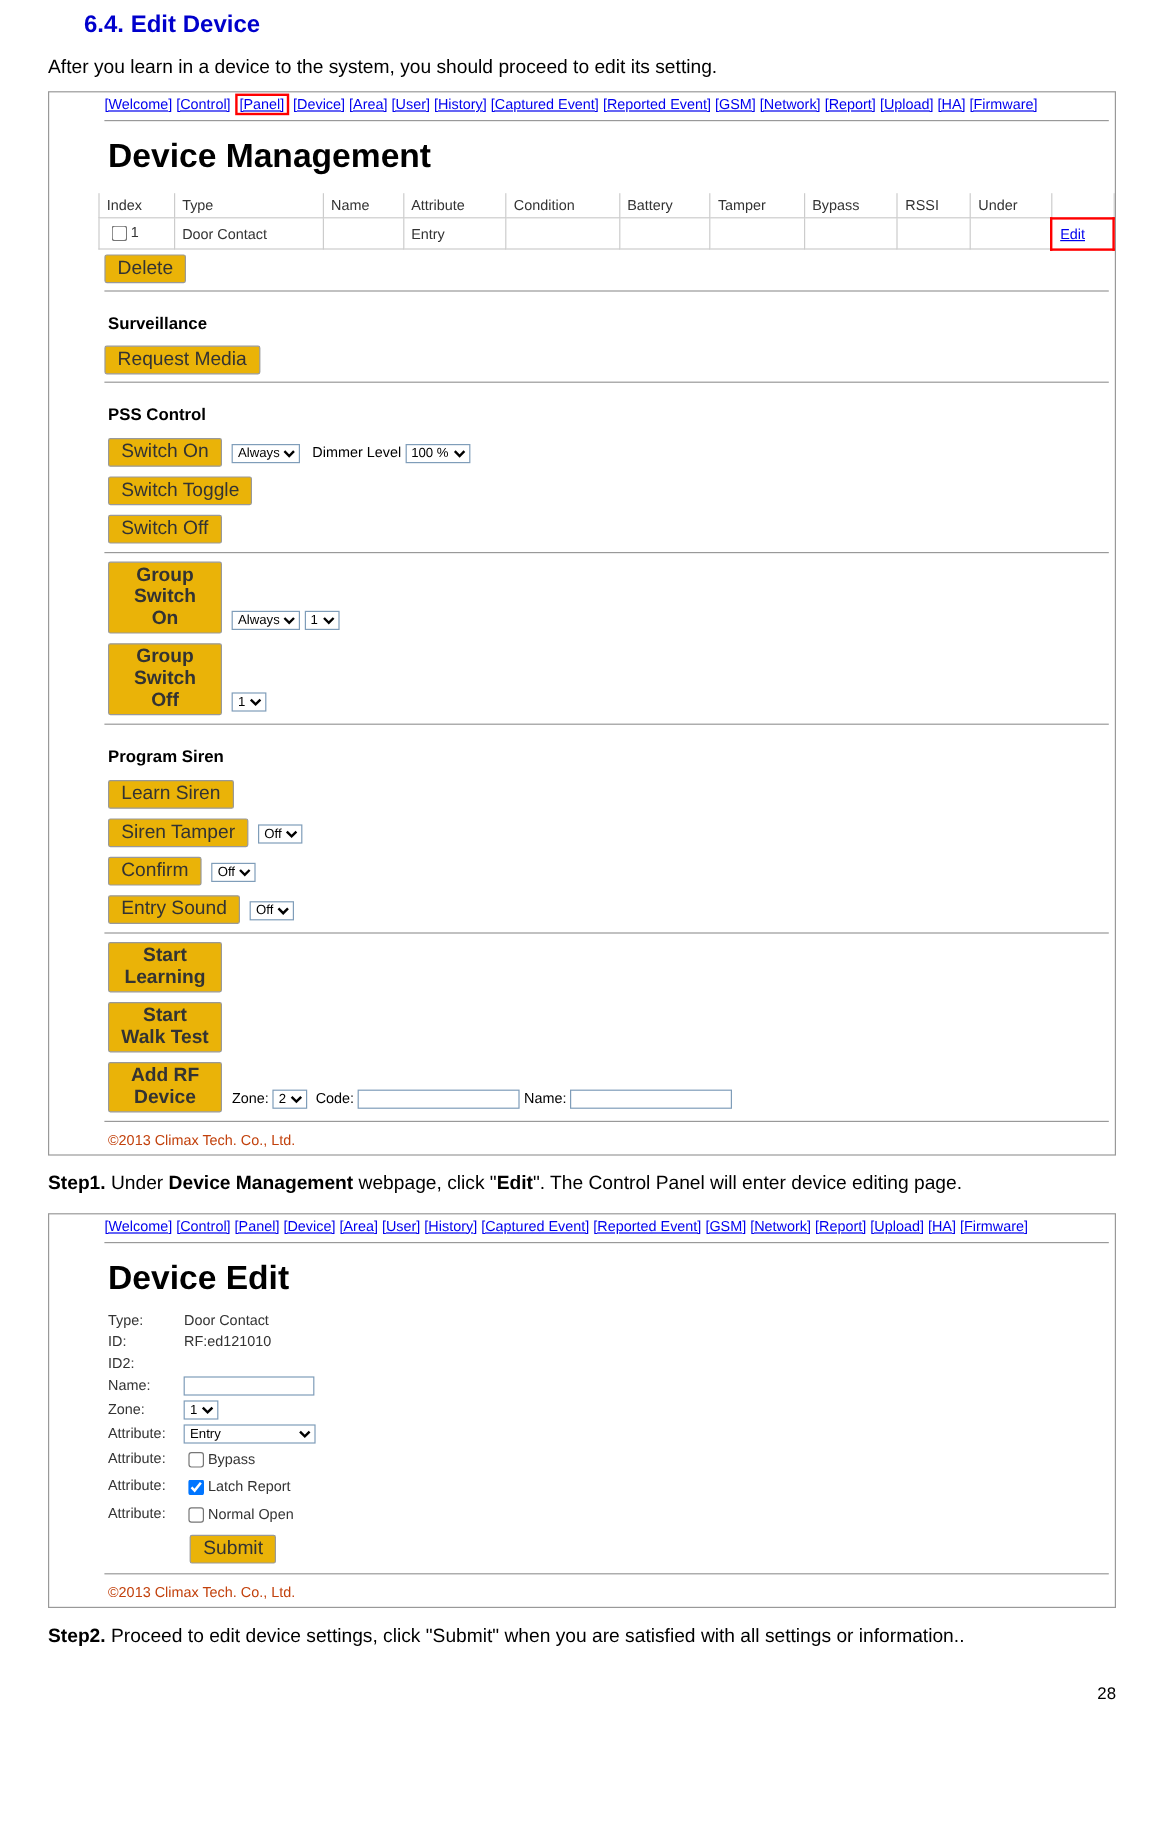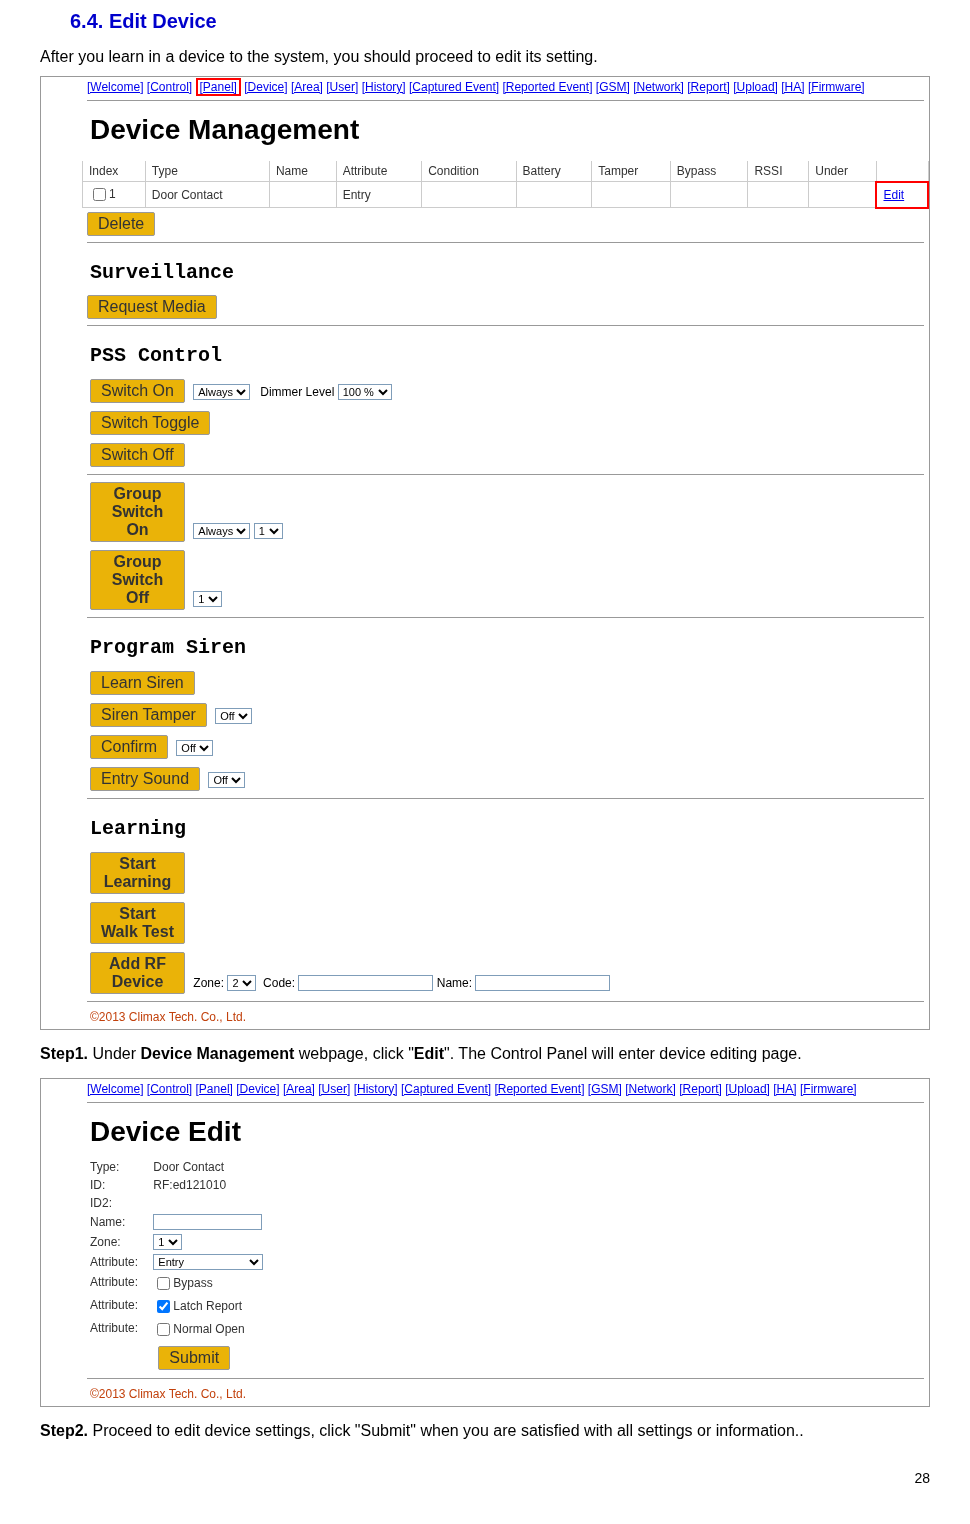--- a/index.html
+++ b/index.html
@@ -84,24 +84,23 @@
     .edit-cell {
       border: 2px solid red !important;
     }
     .edit-link {
       color: #0000EE;
       text-decoration: underline;
       cursor: pointer;
     }
     .sub-heading {
       font-weight: bold;
-      font-size: 20px;
+      font-size: 14px;
       padding: 15px 8px 8px 8px;
       color: #000;
-      font-family: Liberation Mono, monospace;
     }
     .btn {
       background: #eab308;
       border: 1px solid #999;
       border-radius: 2px;
       padding: 2px 10px;
       font-size: 16px;
       margin: 3px 5px;
       cursor: pointer;
       color: #333;
@@ -245,21 +244,20 @@
   <div class="btn-row">
     <button class="btn">Confirm</button>
     <select><option>Off</option></select>
   </div>
   <div class="btn-row">
     <button class="btn">Entry Sound</button>
     <select><option>Off</option></select>
   </div>
   <hr class="sep">
   
-  <div class="sub-heading">Learning</div>
   <div class="btn-row"><button class="btn btn-wide">Start Learning</button></div>
   <div class="btn-row"><button class="btn btn-wide">Start Walk Test</button></div>
   <div class="btn-row">
     <button class="btn btn-wide">Add RF Device</button>
     <span>Zone:</span>
     <select><option>2</option></select>
     &nbsp;<span>Code:</span>
     <input type="text" size="18" style="">
     <span>Name:</span>
     <input type="text" size="18" style="">

